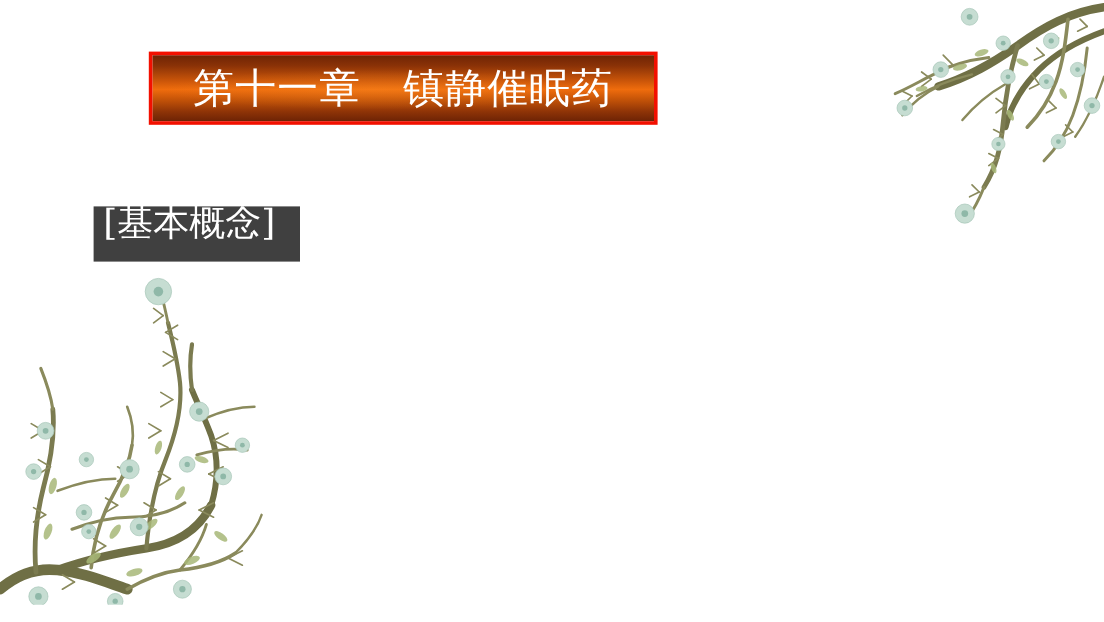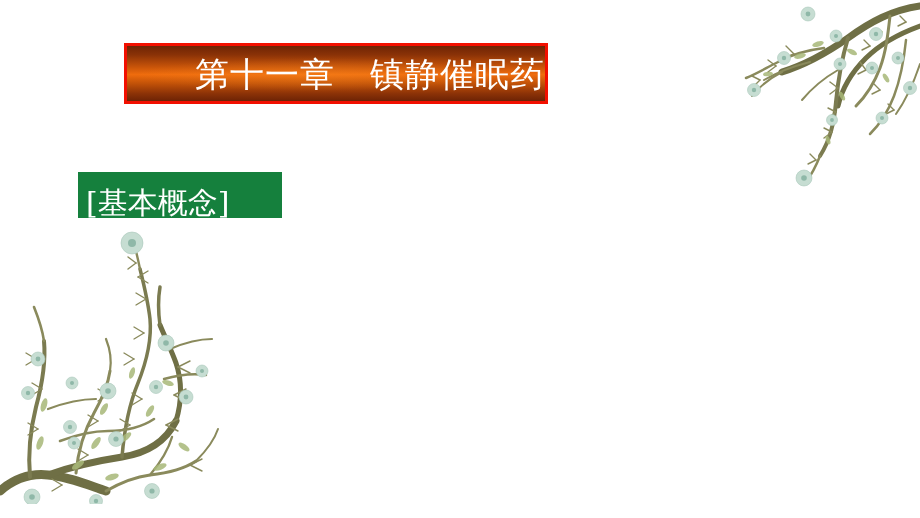--- a/index.html
+++ b/index.html
@@ -50,21 +50,21 @@
     background: linear-gradient(to bottom,
                 #6e2405 0%,
                 #8a3207 16%,
                 #c85409 38%,
                 #ef6c0d 52%,
                 #c25208 68%,
                 #8d3307 86%,
                 #6d2305 100%);
     display: flex;
     align-items: center;
-    justify-content: flex-end;
+    justify-content: center;
   }
   #title-banner::after {
     
     content: "";
     position: absolute;
     left: 0; right: 0; top: 0; bottom: 0;
     background: radial-gradient(ellipse 58% 42% at 44% 52%,
                 rgba(255,150,40,0.30) 0%,
                 rgba(255,150,40,0.0) 72%);
     pointer-events: none;
@@ -79,25 +79,25 @@
     letter-spacing: 1px;
     white-space: pre;
     font-weight: normal;
   }
 
   
   #concept-box {
     position: absolute;
     left: 78px;
     top: 172px;
-    width: 204px;
+    width: 172px;
     height: 46px;
-    background: #15803d;
+    background: #404040;
     display: flex;
-    align-items: flex-end;
+    align-items: flex-start;
     padding-left: 8px;
     box-sizing: border-box;
   }
   #concept-text {
     color: #ffffff;
     font-family: "DejaVu Serif", "Liberation Serif", serif;
     font-size: 30px;
     line-height: 1;
     white-space: pre;
   }

